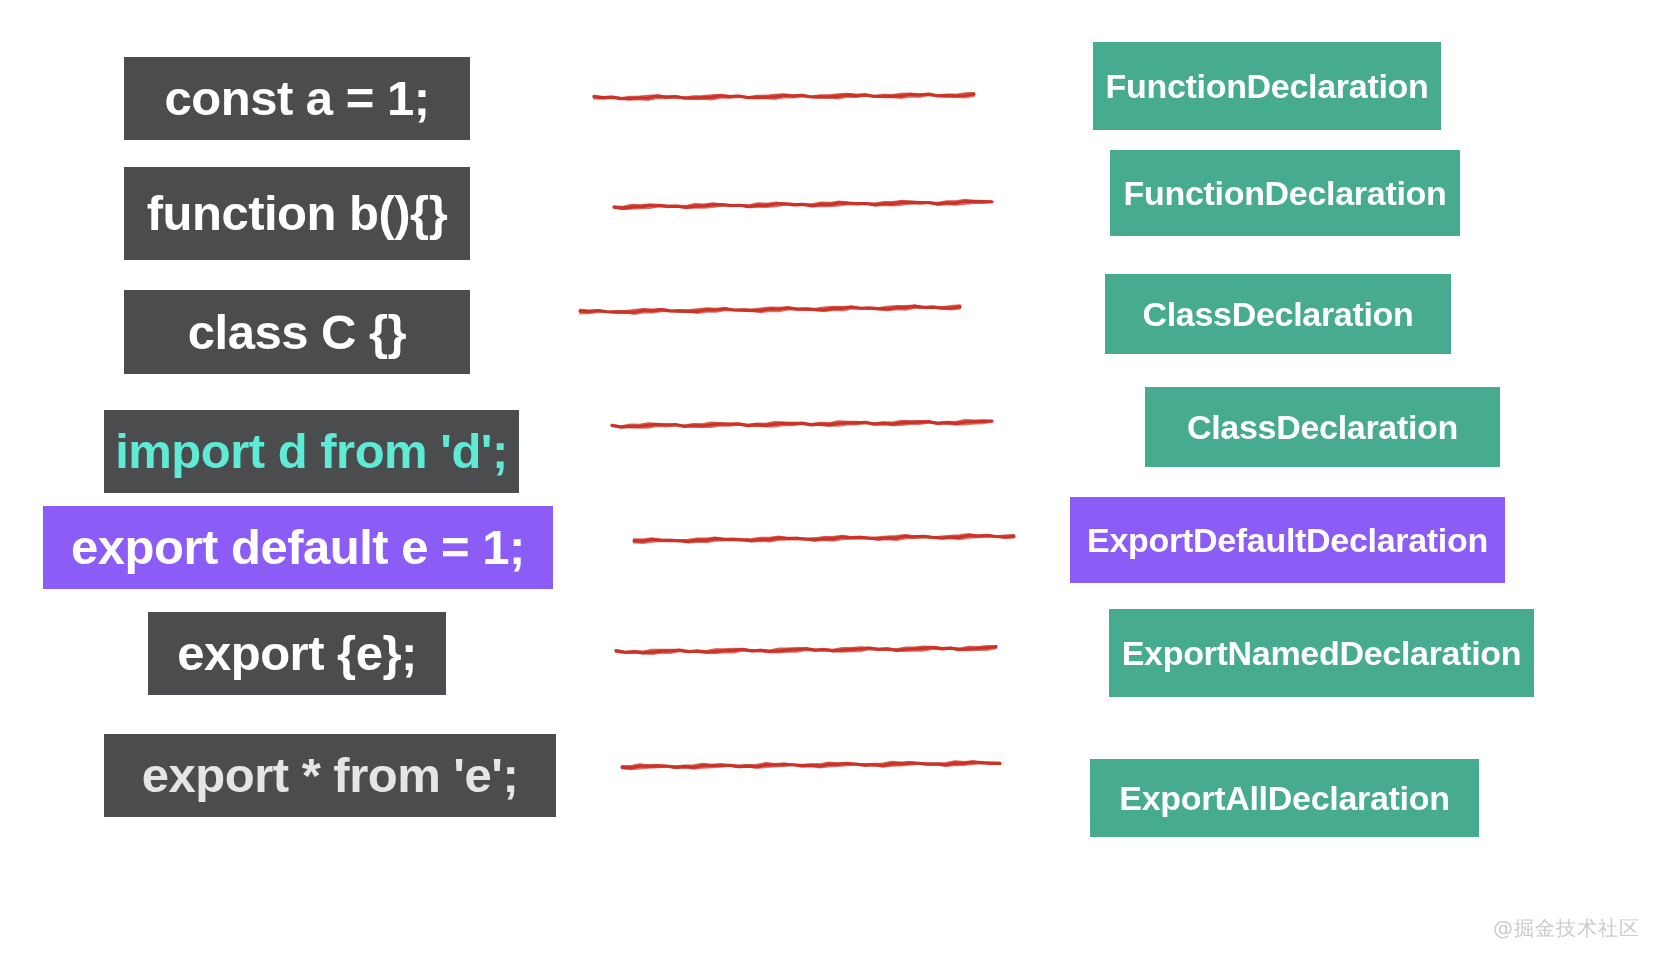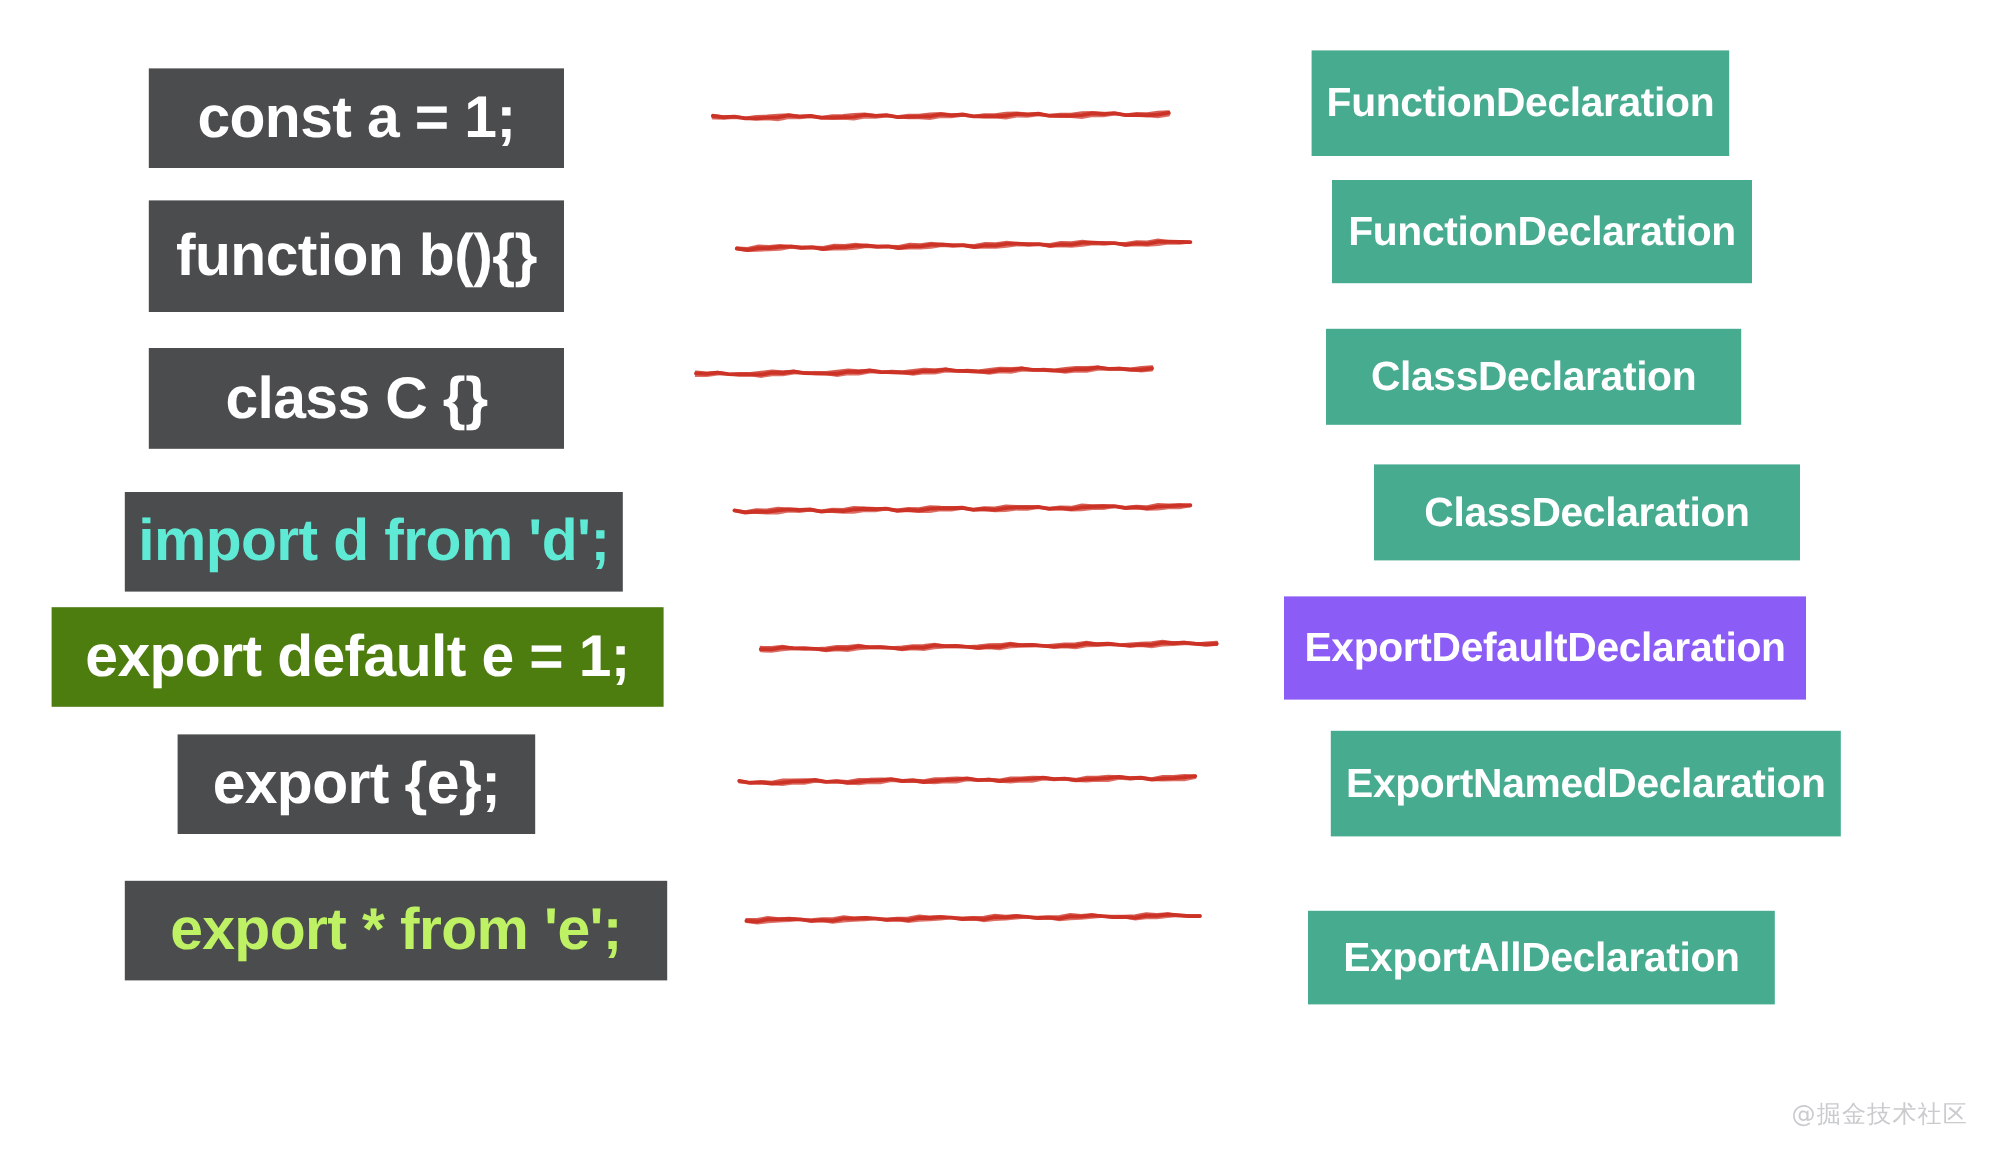--- a/index.html
+++ b/index.html
@@ -84,23 +84,23 @@
 </head>
 <body>
 
 <div id="stage">
 
   <div id="code-column">
       <div class="code-chip" style="left: 124px; top: 57px; width: 346px; height: 83px; background: rgb(74, 76, 77); color: rgb(255, 255, 255);">const a = 1;</div>
       <div class="code-chip" style="left: 124px; top: 167px; width: 346px; height: 93px; background: rgb(74, 76, 77); color: rgb(255, 255, 255);">function b(){}</div>
       <div class="code-chip" style="left: 124px; top: 290px; width: 346px; height: 84px; background: rgb(74, 76, 77); color: rgb(255, 255, 255);">class C {}</div>
       <div class="code-chip" style="left: 104px; top: 410px; width: 415px; height: 83px; background: rgb(74, 76, 77); color: #5eead4;">import d from 'd';</div>
-      <div class="code-chip" style="left: 43px; top: 506px; width: 510px; height: 83px; background: #4d7c0f; color: rgb(255, 255, 255);">export default e = 1;</div>
+      <div class="code-chip" style="left: 43px; top: 506px; width: 510px; height: 83px; background: #8b5cf6; color: rgb(255, 255, 255);">export default e = 1;</div>
       <div class="code-chip" style="left: 148px; top: 612px; width: 298px; height: 83px; background: rgb(74, 76, 77); color: rgb(255, 255, 255);">export {e};</div>
-      <div class="code-chip" style="left: 104px; top: 734px; width: 452px; height: 83px; background: rgb(74, 76, 77); color: #bef264;">export * from 'e';</div>
+      <div class="code-chip" style="left: 104px; top: 734px; width: 452px; height: 83px; background: rgb(74, 76, 77); color: #e5e5e5;">export * from 'e';</div>
     </div>
 
   <div id="connector-layer">
       <div class="connector" style="left: 584px; top: 85px; width: 400px; height: 23px;">
         <svg width="400" height="23" viewBox="0 0 400 23">
           <path d="M10.00 10.81 L19.05 12.23 L28.10 11.84 L37.14 13.09 L46.19 11.75 L55.24 11.45 L64.29 10.71 L73.33 10.31 L82.38 11.61 L91.43 11.28 L100.48 12.61 L109.52 11.28 L118.57 11.09 L127.62 10.20 L136.67 9.82 L145.71 10.99 L154.76 10.72 L163.81 12.12 L172.86 10.81 L181.90 10.73 L190.95 9.69 L200.00 9.34 L209.05 10.37 L218.10 10.16 L227.14 11.61 L236.19 10.34 L245.24 10.36 L254.29 9.19 L263.33 8.87 L272.38 9.75 L281.43 9.60 L290.48 11.09 L299.52 9.87 L308.57 10.00 L317.62 8.69 L326.67 8.41 L335.71 9.13 L344.76 9.04 L353.81 10.56 L362.86 9.39 L371.90 9.62 L380.95 8.21 L390.00 7.97" fill="none" stroke="#cc3326" stroke-width="2" stroke-linecap="round" stroke-opacity="0.8"></path>
           <path d="M10.00 11.64 L19.05 12.67 L28.10 12.23 L37.14 13.62 L46.19 13.58 L55.24 13.02 L64.29 12.79 L73.33 11.19 L82.38 12.14 L91.43 11.62 L100.48 13.10 L109.52 13.02 L118.57 12.64 L127.62 12.34 L136.67 10.76 L145.71 11.62 L154.76 11.01 L163.81 12.56 L172.86 12.45 L181.90 12.25 L190.95 11.89 L200.00 10.34 L209.05 11.09 L218.10 10.41 L227.14 12.02 L236.19 11.87 L245.24 11.86 L254.29 11.43 L263.33 9.93 L272.38 10.57 L281.43 9.81 L290.48 11.47 L299.52 11.29 L308.57 11.46 L317.62 10.97 L326.67 9.53 L335.71 10.05 L344.76 9.23 L353.81 10.92 L362.86 10.70 L371.90 11.05 L380.95 10.50 L390.00 9.14" fill="none" stroke="#cc3326" stroke-width="3.2" stroke-linecap="round" stroke-opacity="1"></path>
           <path d="M10.00 13.53 L19.05 13.69 L28.10 13.08 L37.14 13.63 L46.19 14.72 L55.24 14.27 L64.29 14.96 L73.33 13.10 L82.38 13.28 L91.43 12.49 L100.48 13.10 L109.52 14.09 L118.57 13.78 L127.62 14.51 L136.67 12.67 L145.71 12.87 L154.76 11.92 L163.81 12.58 L172.86 13.46 L181.90 13.30 L190.95 14.05 L200.00 12.25 L209.05 12.46 L218.10 11.36 L227.14 12.06 L236.19 12.83 L245.24 12.80 L254.29 13.57 L263.33 11.84 L272.38 12.06 L281.43 10.81 L290.48 11.54 L299.52 12.19 L308.57 12.31 L317.62 13.09 L326.67 11.42 L335.71 11.65 L344.76 10.28 L353.81 11.02 L362.86 11.54 L371.90 11.81 L380.95 12.59 L390.00 11.01" fill="none" stroke="#cc3326" stroke-width="2" stroke-linecap="round" stroke-opacity="0.7"></path>
         </svg>
       </div>

